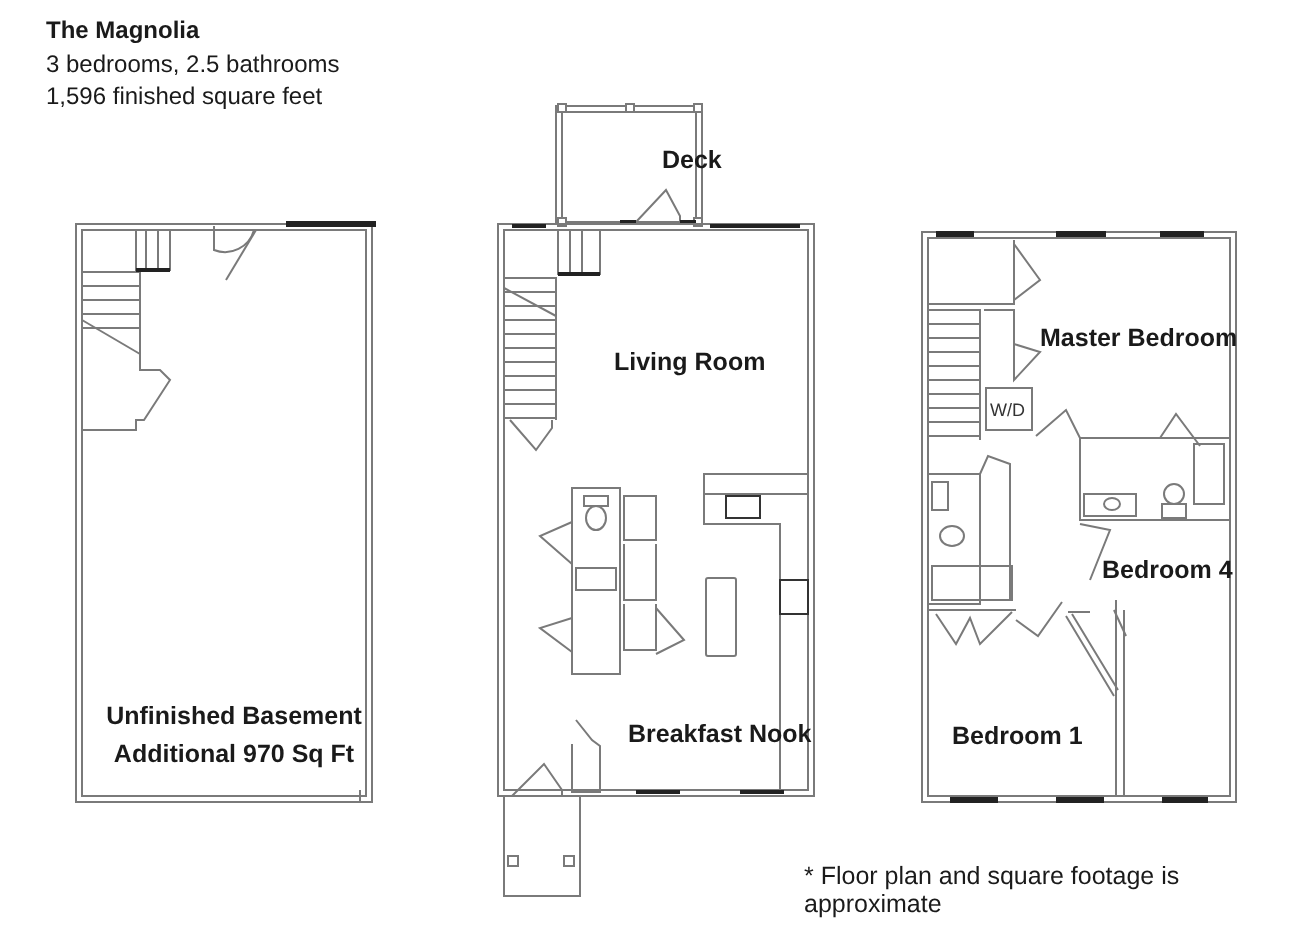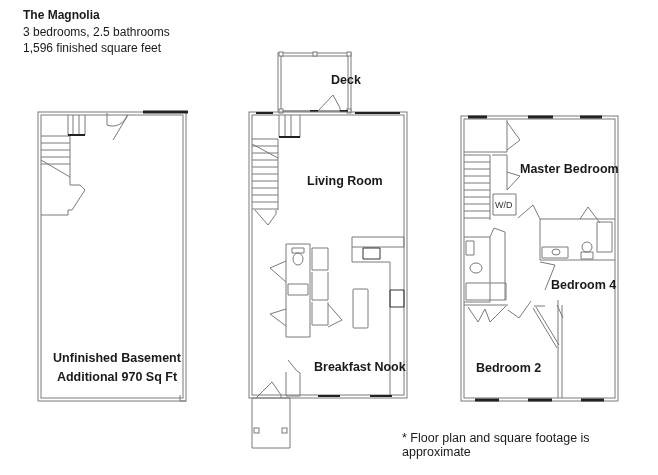--- a/index.html
+++ b/index.html
@@ -135,15 +135,15 @@
 <div class="label" style="left:307px; top:174px;">Living Room</div>
 <div class="label" style="left:314px; top:360px;">Breakfast Nook</div>
 
 <div class="label center" style="left:52px; top:349px; width:130px;">
   <div>Unfinished Basement</div>
   <div>Additional 970 Sq Ft</div>
 </div>
 
 <div class="label" style="left:520px; top:147px;margin-top:15px;">Master Bedroom</div>
 <div class="label" style="left:551px; top:278px;">Bedroom 4</div>
-<div class="label" style="left:476px; top:361px;">Bedroom 2</div>
+<div class="label" style="left:476px; top:361px;">Bedroom 1</div>
 
 <div class="note">* Floor plan and square footage is approximate</div>
 
 </body></html>

